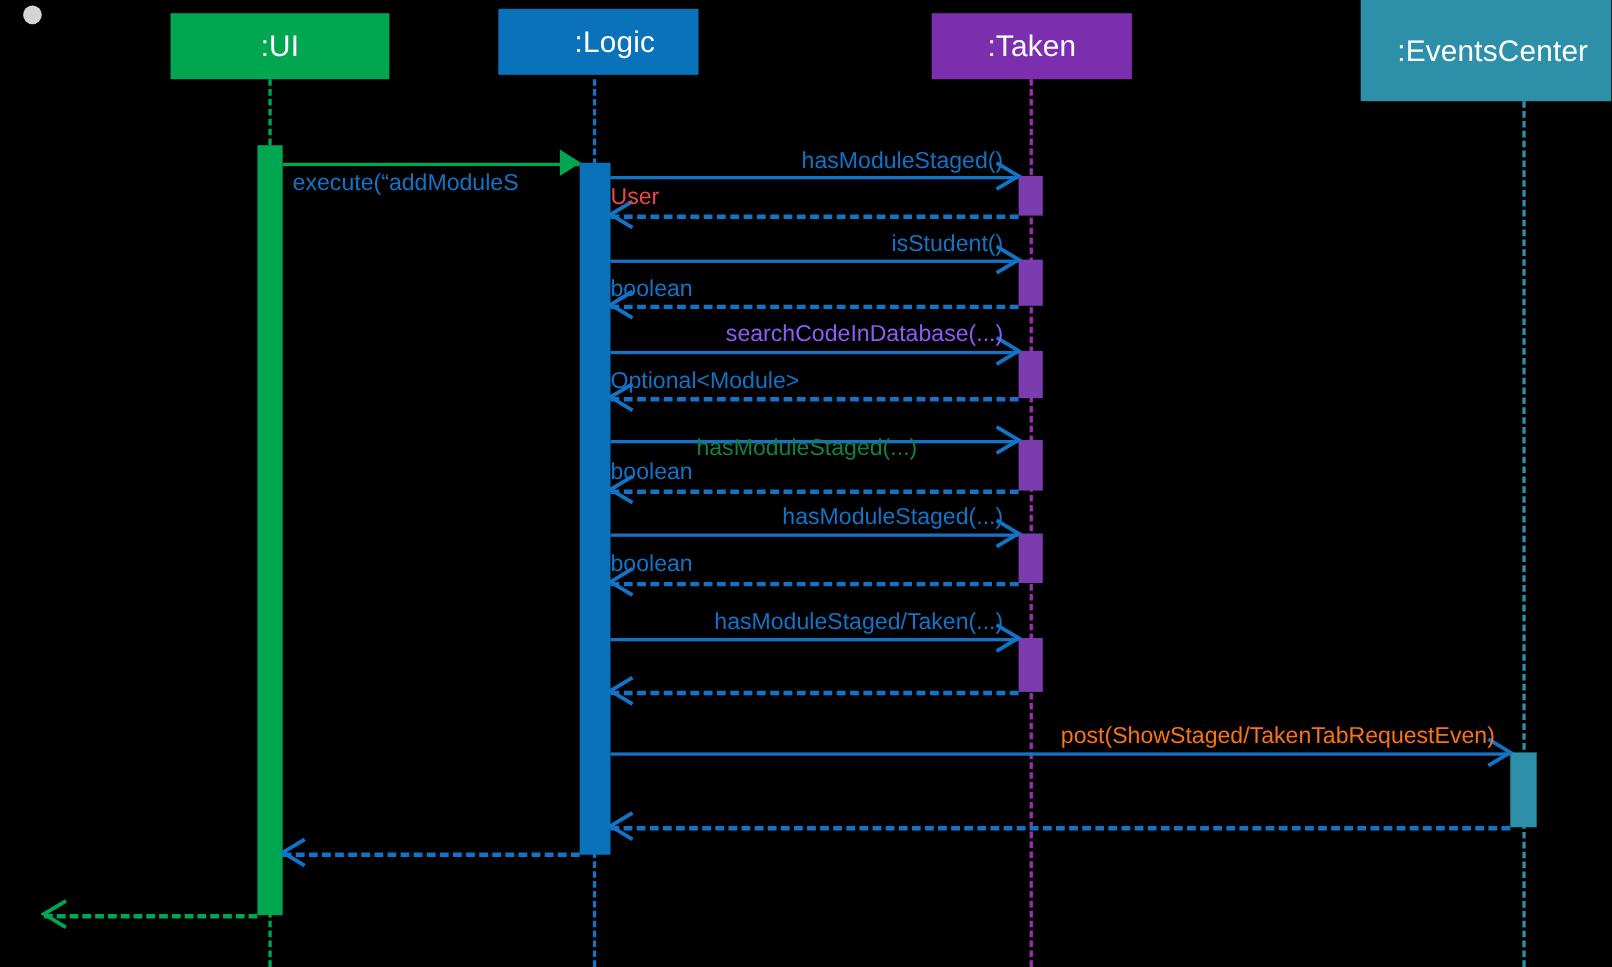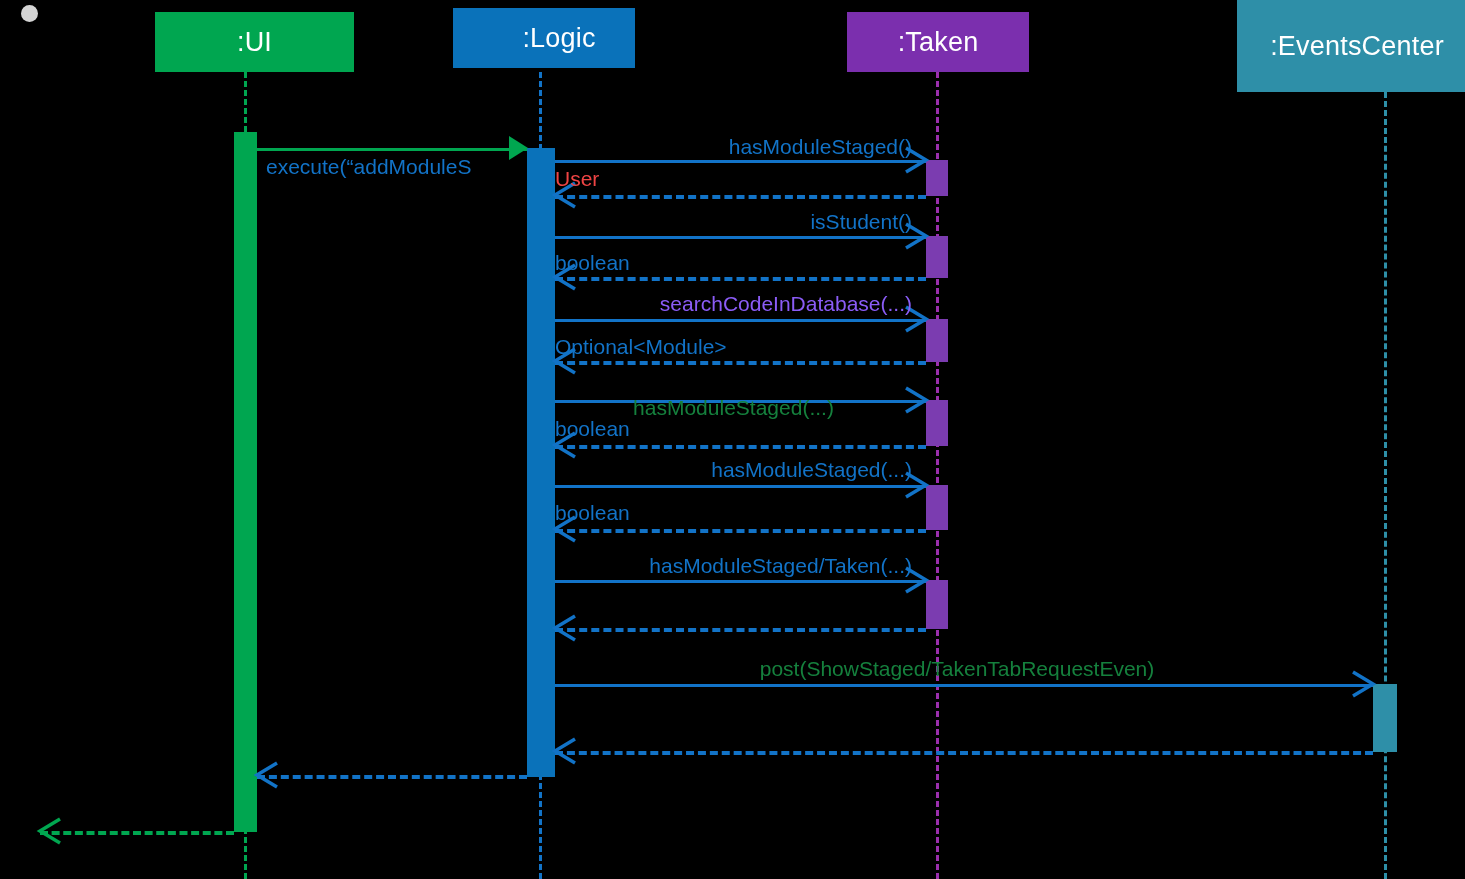--- a/index.html
+++ b/index.html
@@ -153,21 +153,21 @@
       </svg>
       <div class="msg-label right" style="top: 553px; left: 555px; width: 357px; text-align: right; color: rgb(18, 115, 199);">hasModuleStaged/Taken(...)</div>
       <div class="msg-line dashed" style="left: 555px; top: 628px; width: 371px; border-top-color: rgb(18, 115, 199); border-top-width: 4px;"></div>
       <svg class="arrow-open" width="24" height="28" style="left: 553px; top: 614px;">
         <path d="M22,2 L2,14 L22,26" stroke="#1273c7" stroke-width="3.5" fill="none" stroke-linecap="butt"></path>
       </svg>
       <div class="msg-line solid" style="left: 555px; top: 684px; width: 818px; border-top-color: rgb(18, 115, 199);"></div>
       <svg class="arrow-open" width="24" height="28" style="left: 1351px; top: 670px;">
         <path d="M2,2 L22,14 L2,26" stroke="#1273c7" stroke-width="3.5" fill="none" stroke-linecap="butt"></path>
       </svg>
-      <div class="msg-label right" style="top: 656px; left: 555px; width: 804px; text-align: center; color: #15803d;">post(ShowStaged/TakenTabRequestEven)</div>
+      <div class="msg-label right" style="top: 656px; left: 555px; width: 804px; text-align: right; color: #f97316;">post(ShowStaged/TakenTabRequestEven)</div>
       <div class="msg-line dashed" style="left: 555px; top: 751px; width: 818px; border-top-color: rgb(18, 115, 199); border-top-width: 4px;"></div>
       <svg class="arrow-open" width="24" height="28" style="left: 553px; top: 737px;">
         <path d="M22,2 L2,14 L22,26" stroke="#1273c7" stroke-width="3.5" fill="none" stroke-linecap="butt"></path>
       </svg>
       <div class="msg-line dashed" style="left: 257px; top: 775px; width: 270px; border-top-color: rgb(18, 115, 199); border-top-width: 4px;"></div>
       <svg class="arrow-open" width="24" height="28" style="left: 255px; top: 761px;">
         <path d="M22,2 L2,14 L22,26" stroke="#1273c7" stroke-width="3.5" fill="none" stroke-linecap="butt"></path>
       </svg>
       <div class="msg-line dashed" style="left: 40px; top: 831px; width: 194px; border-top-color: rgb(0, 166, 80); border-top-width: 4px;"></div>
       <svg class="arrow-open" width="24" height="28" style="left: 38px; top: 817px;">

